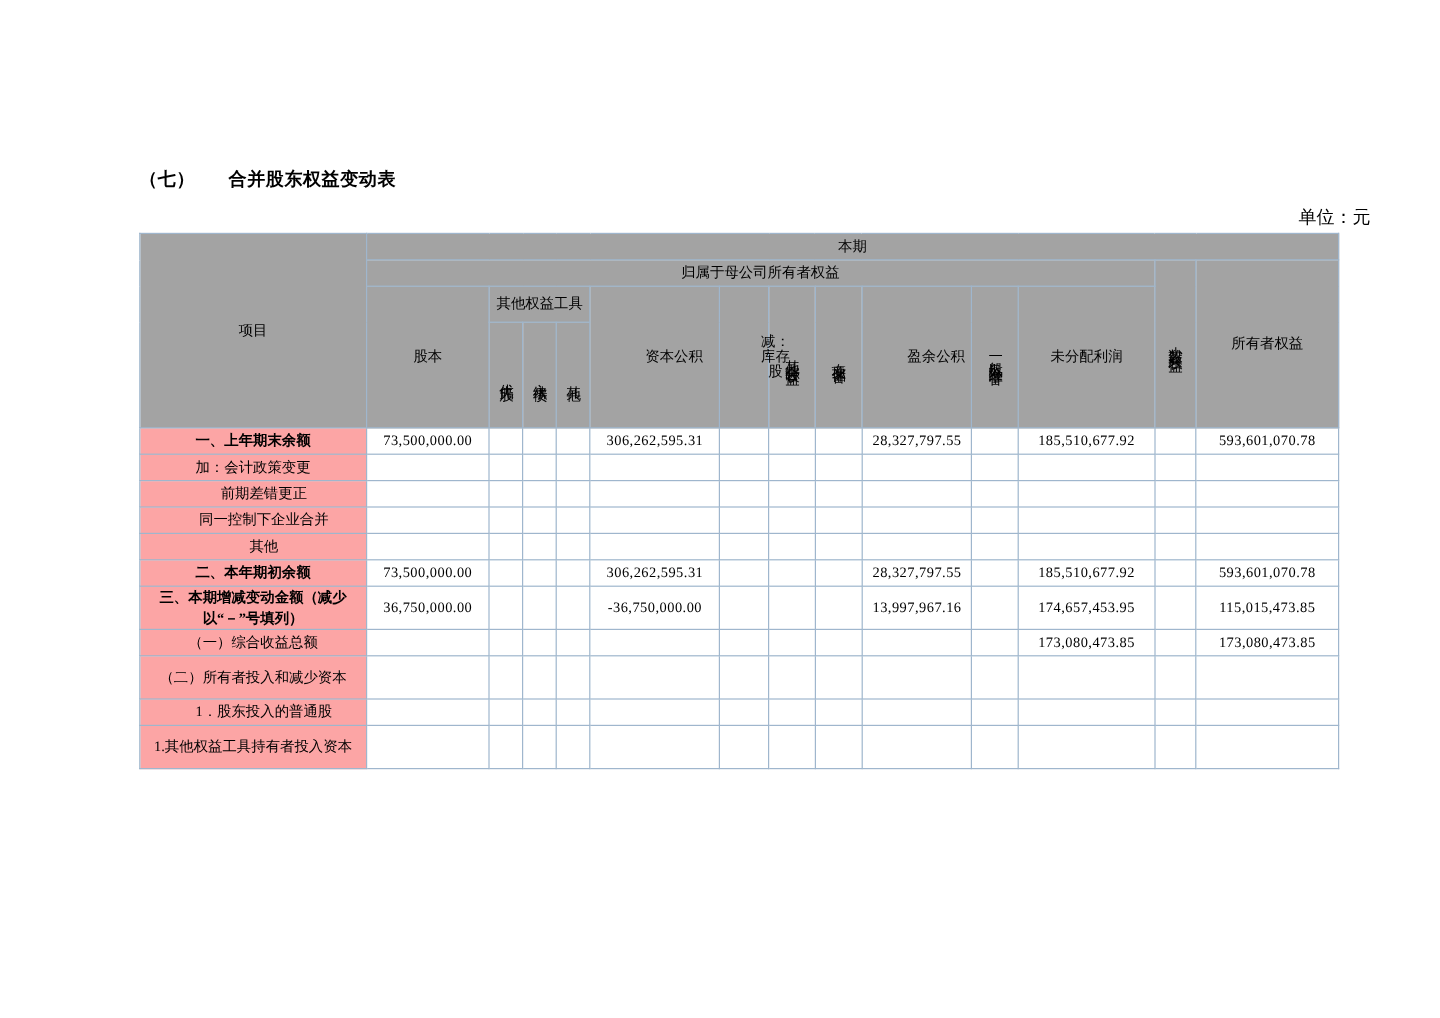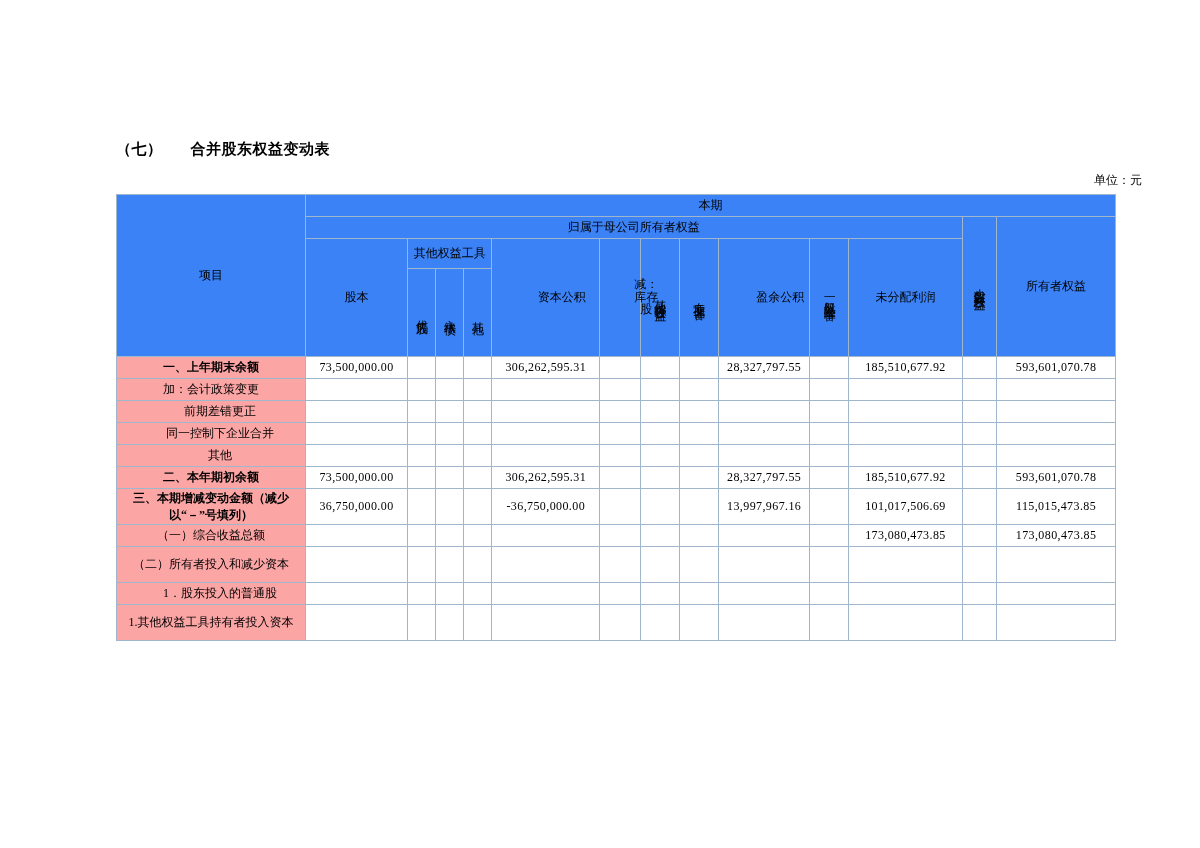--- a/index.html
+++ b/index.html
@@ -29,41 +29,41 @@
     font-size: 15px;
     font-weight: bold;
     letter-spacing: 0.5px;
     white-space: nowrap;
   }
   .section-title .num { margin-right: 28px; }
   .unit-line {
     position: absolute;
     right: 100px;
     top: 172px;
-    font-size: 12px;
+    font-size: 15px;
   }
   table.fin {
     position: absolute;
     left: 100px;
     top: 194px;
     width: 1000px;
     border-collapse: collapse;
     table-layout: fixed;
   }
   table.fin td, table.fin th {
     border: 1px solid #9fb6cd;
     font-weight: normal;
     font-size: 12px;
     padding: 1px 2px;
     vertical-align: middle;
     text-align: center;
     color: #000;
   }
   .hdr {
-    background: #3b82f6;
+    background: #a3a3a3;
     font-size: 12.5px;
   }
   .hdr-top { height: 22px; }
   .hdr-mid { height: 22px; margin-left: 40px; }
   .hdr-sub { height: 30px; }
   .vert {
     writing-mode: vertical-rl;
     text-orientation: upright;
     letter-spacing: 2px;
     margin: 0 auto;
@@ -263,21 +263,21 @@
         <td class="num">36,750,000.00</td>
         <td class="num"></td>
         <td class="num"></td>
         <td class="num"></td>
         <td class="num">-36,750,000.00</td>
         <td class="num"></td>
         <td class="num"></td>
         <td class="num"></td>
         <td class="num">13,997,967.16</td>
         <td class="num"></td>
-        <td class="num">101,017,506.69</td>
+        <td class="num">174,657,453.95</td>
         <td class="num"></td>
         <td class="num">115,015,473.85</td>
       </tr>
       <tr class="body-row">
         <td class="rowlabel">（一）综合收益总额</td>
         <td class="num"></td>
         <td class="num"></td>
         <td class="num"></td>
         <td class="num"></td>
         <td class="num"></td>

